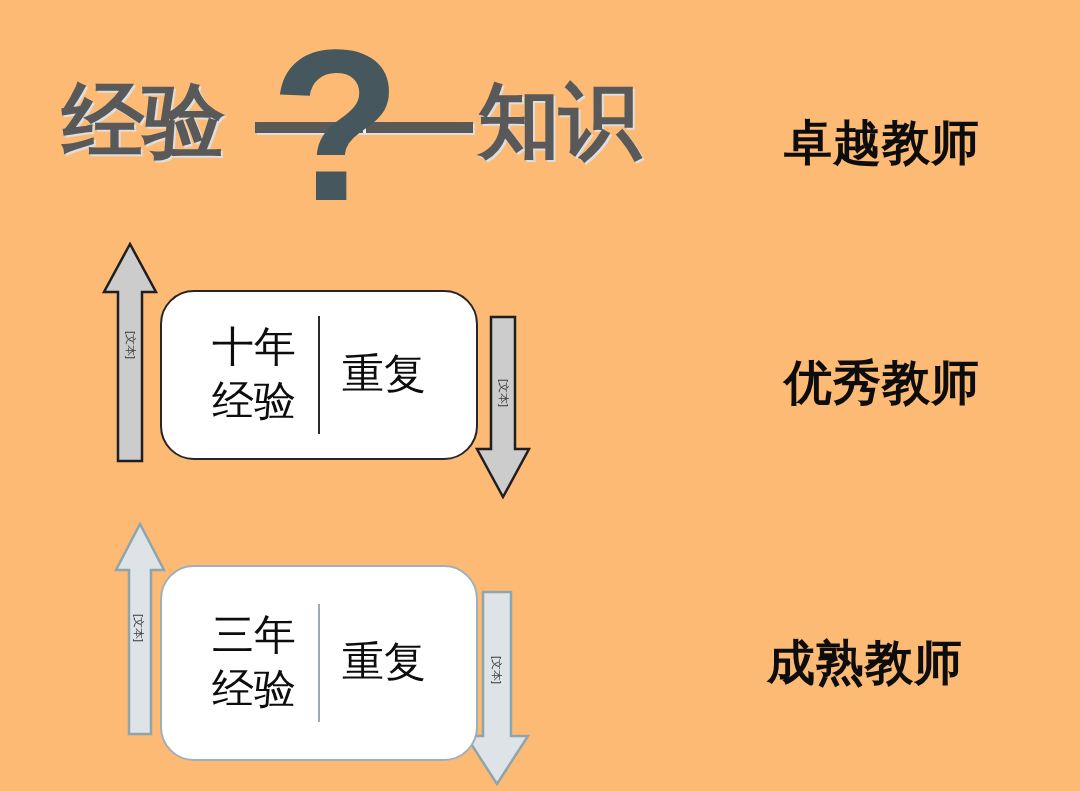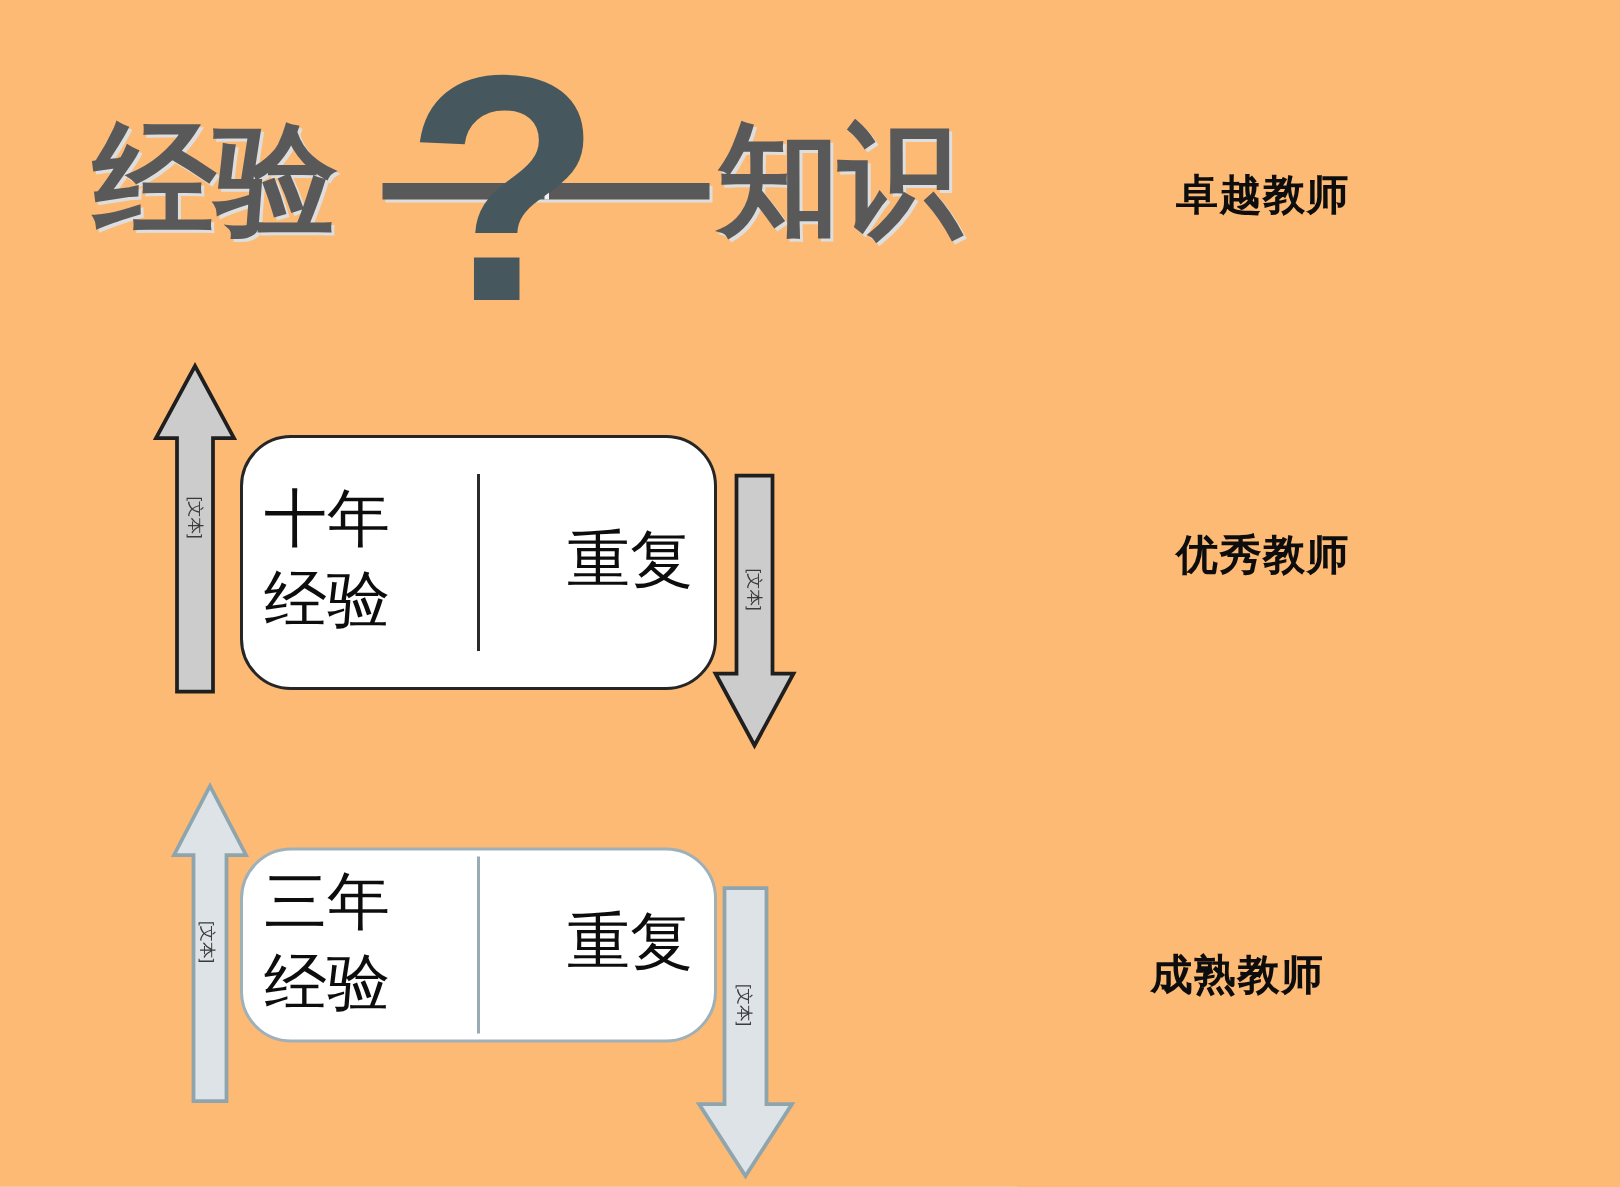--- a/index.html
+++ b/index.html
@@ -68,21 +68,21 @@
     font-weight: bold;
     color: #46585e;
     line-height: 1;
     letter-spacing: 0;
   }
 
   
   .stage-label {
     position: absolute;
     font-family: "Liberation Sans", "DejaVu Sans", sans-serif;
-    font-size: 28px;
+    font-size: 48px;
     font-weight: bold;
     color: #0d0d0d;
     letter-spacing: 1px;
     white-space: nowrap;
   }
   #stage-label-0 { left: 784px; top: 111px; }
   #stage-label-1 { left: 784px; top: 351px; }
   #stage-label-2 { left: 767px; top: 631px; }
 
   
@@ -99,29 +99,28 @@
     left: 160px;
     top: 290px;
     width: 318px;
     height: 170px;
     border: 2.5px solid #262626;
   }
   #box-1 {
     left: 160px;
     top: 565px;
     width: 318px;
-    height: 130px;
+    height: 196px;
     border: 2.5px solid #9fb0b9;
   }
   .box-inner {
     display: flex;
     align-items: stretch;
     justify-content: center;
     height: 118px;
-    gap: 36px;
   }
   .box-cell {
     display: flex;
     flex-direction: column;
     justify-content: center;
     align-items: center;
     padding: 0 16px;
     font-family: "Liberation Serif", "DejaVu Serif", serif;
     font-size: 42px;
     line-height: 1.28;

